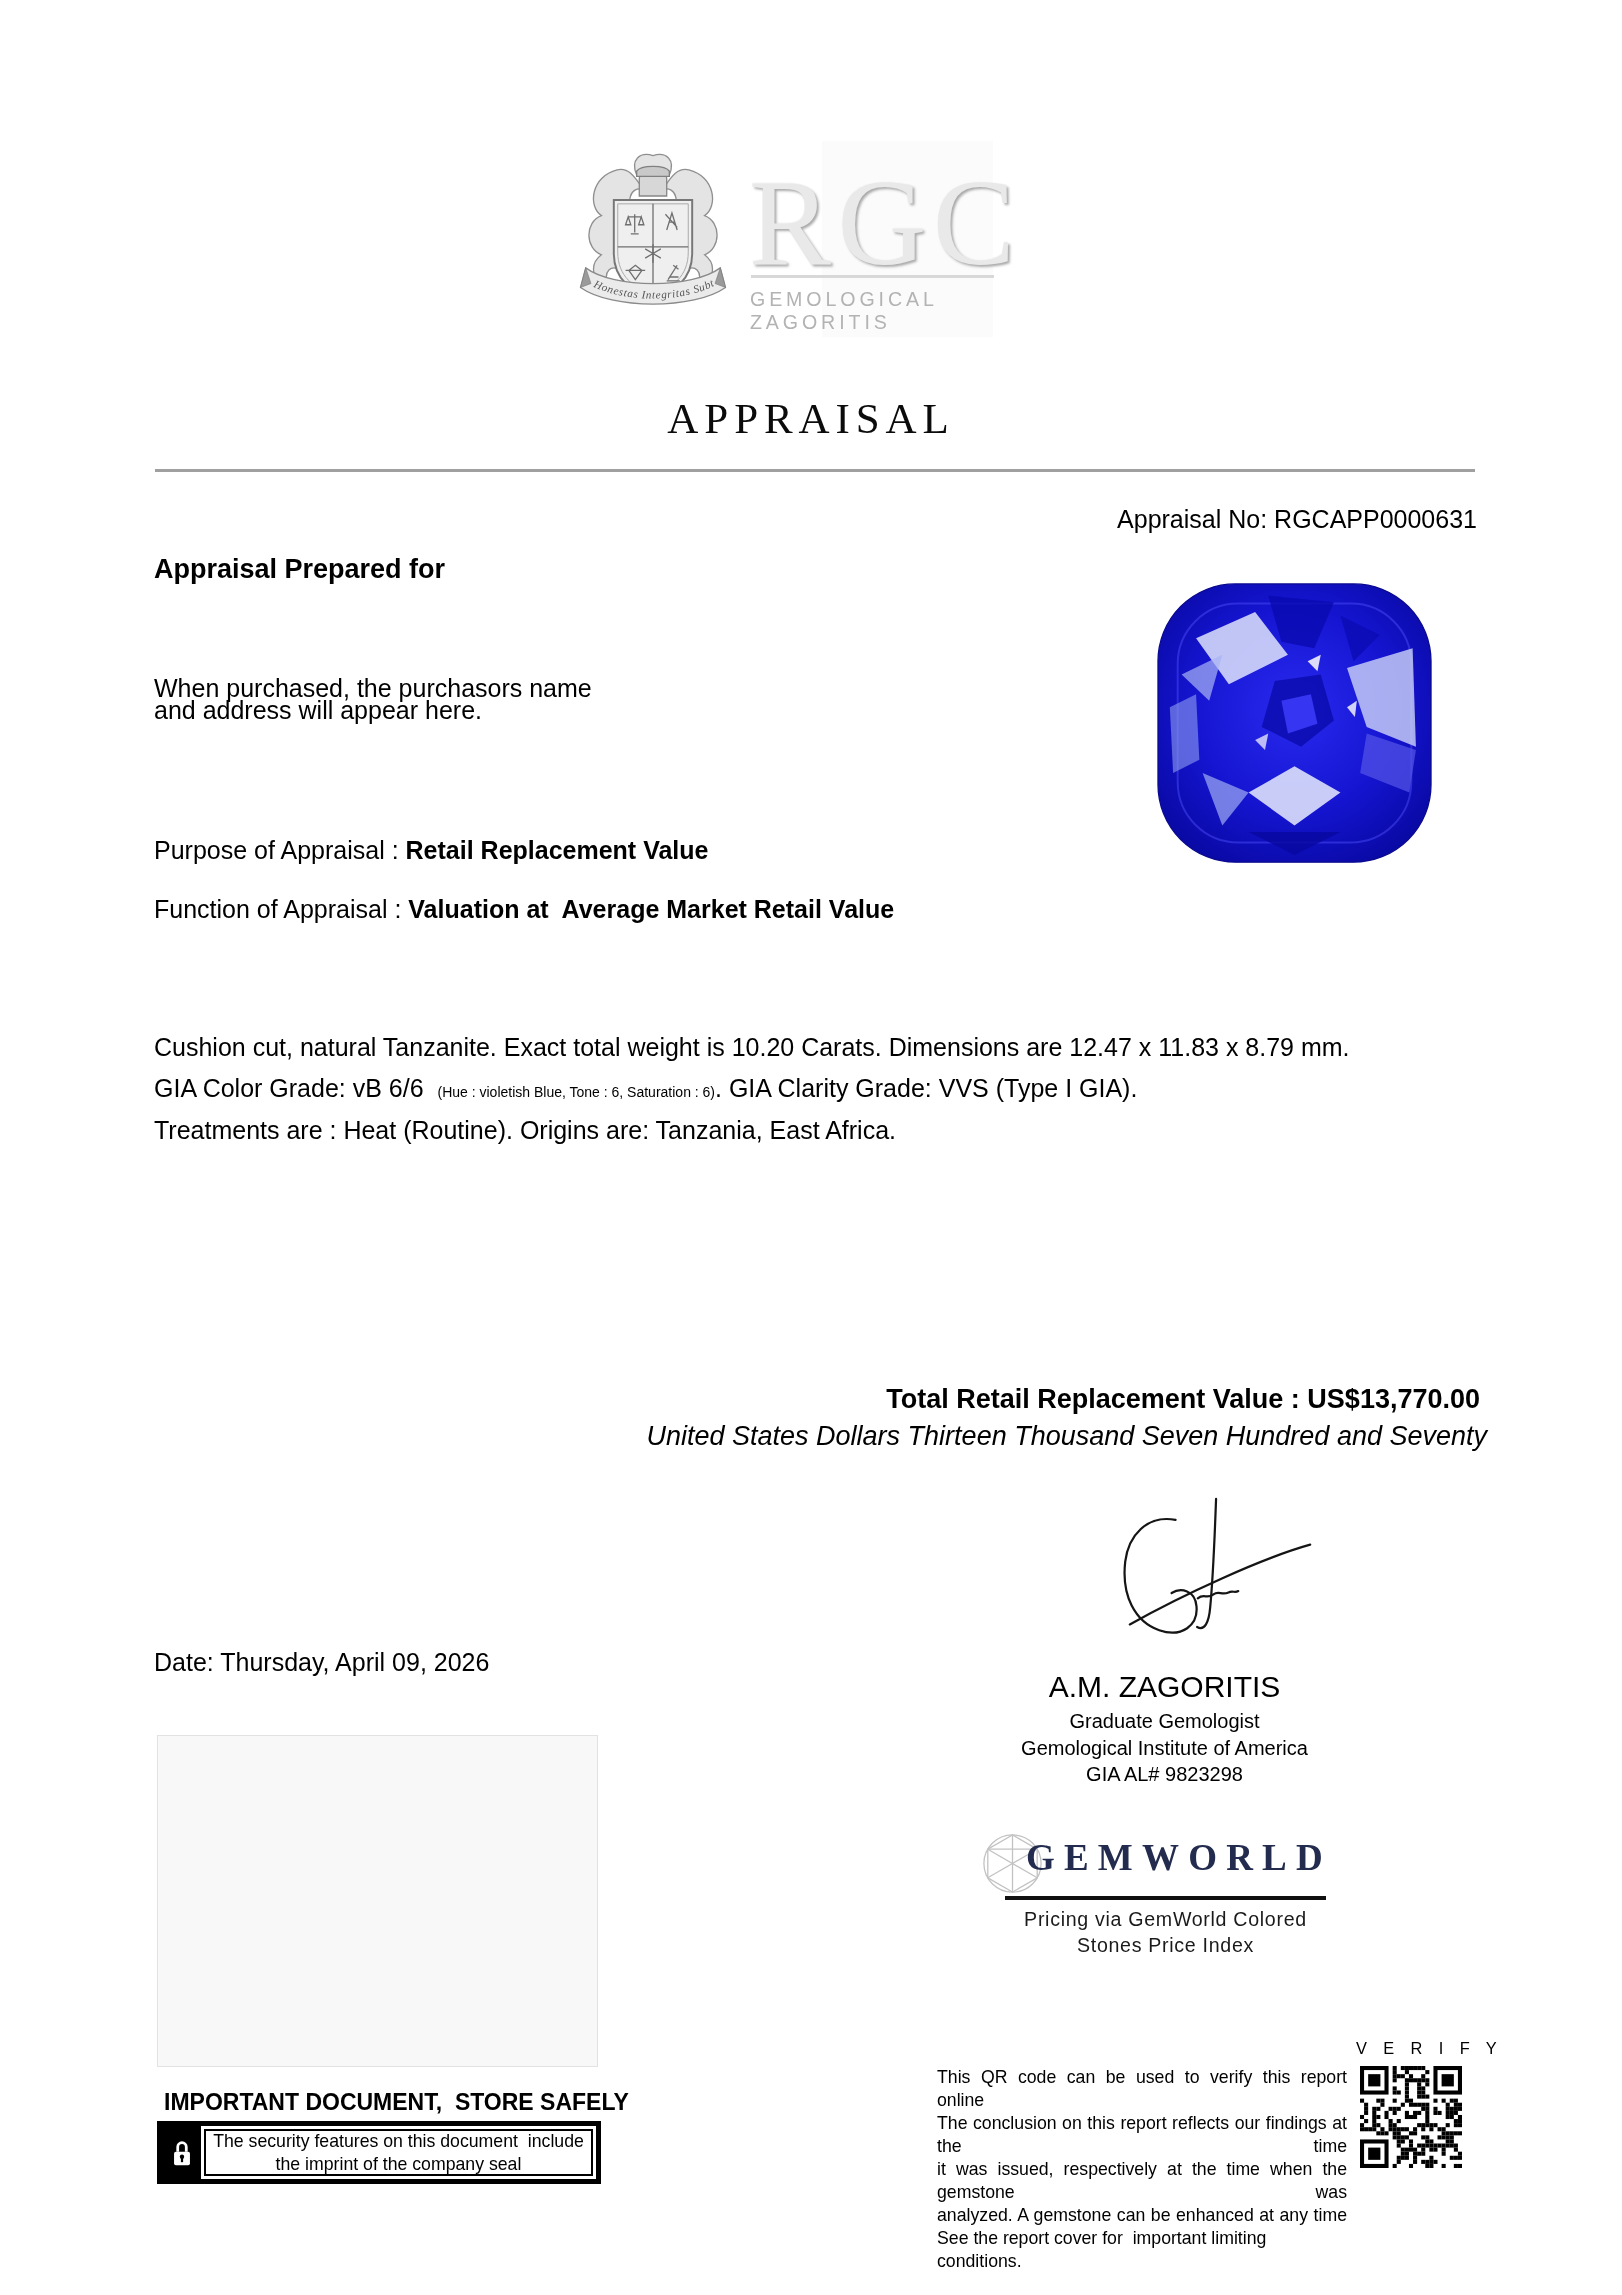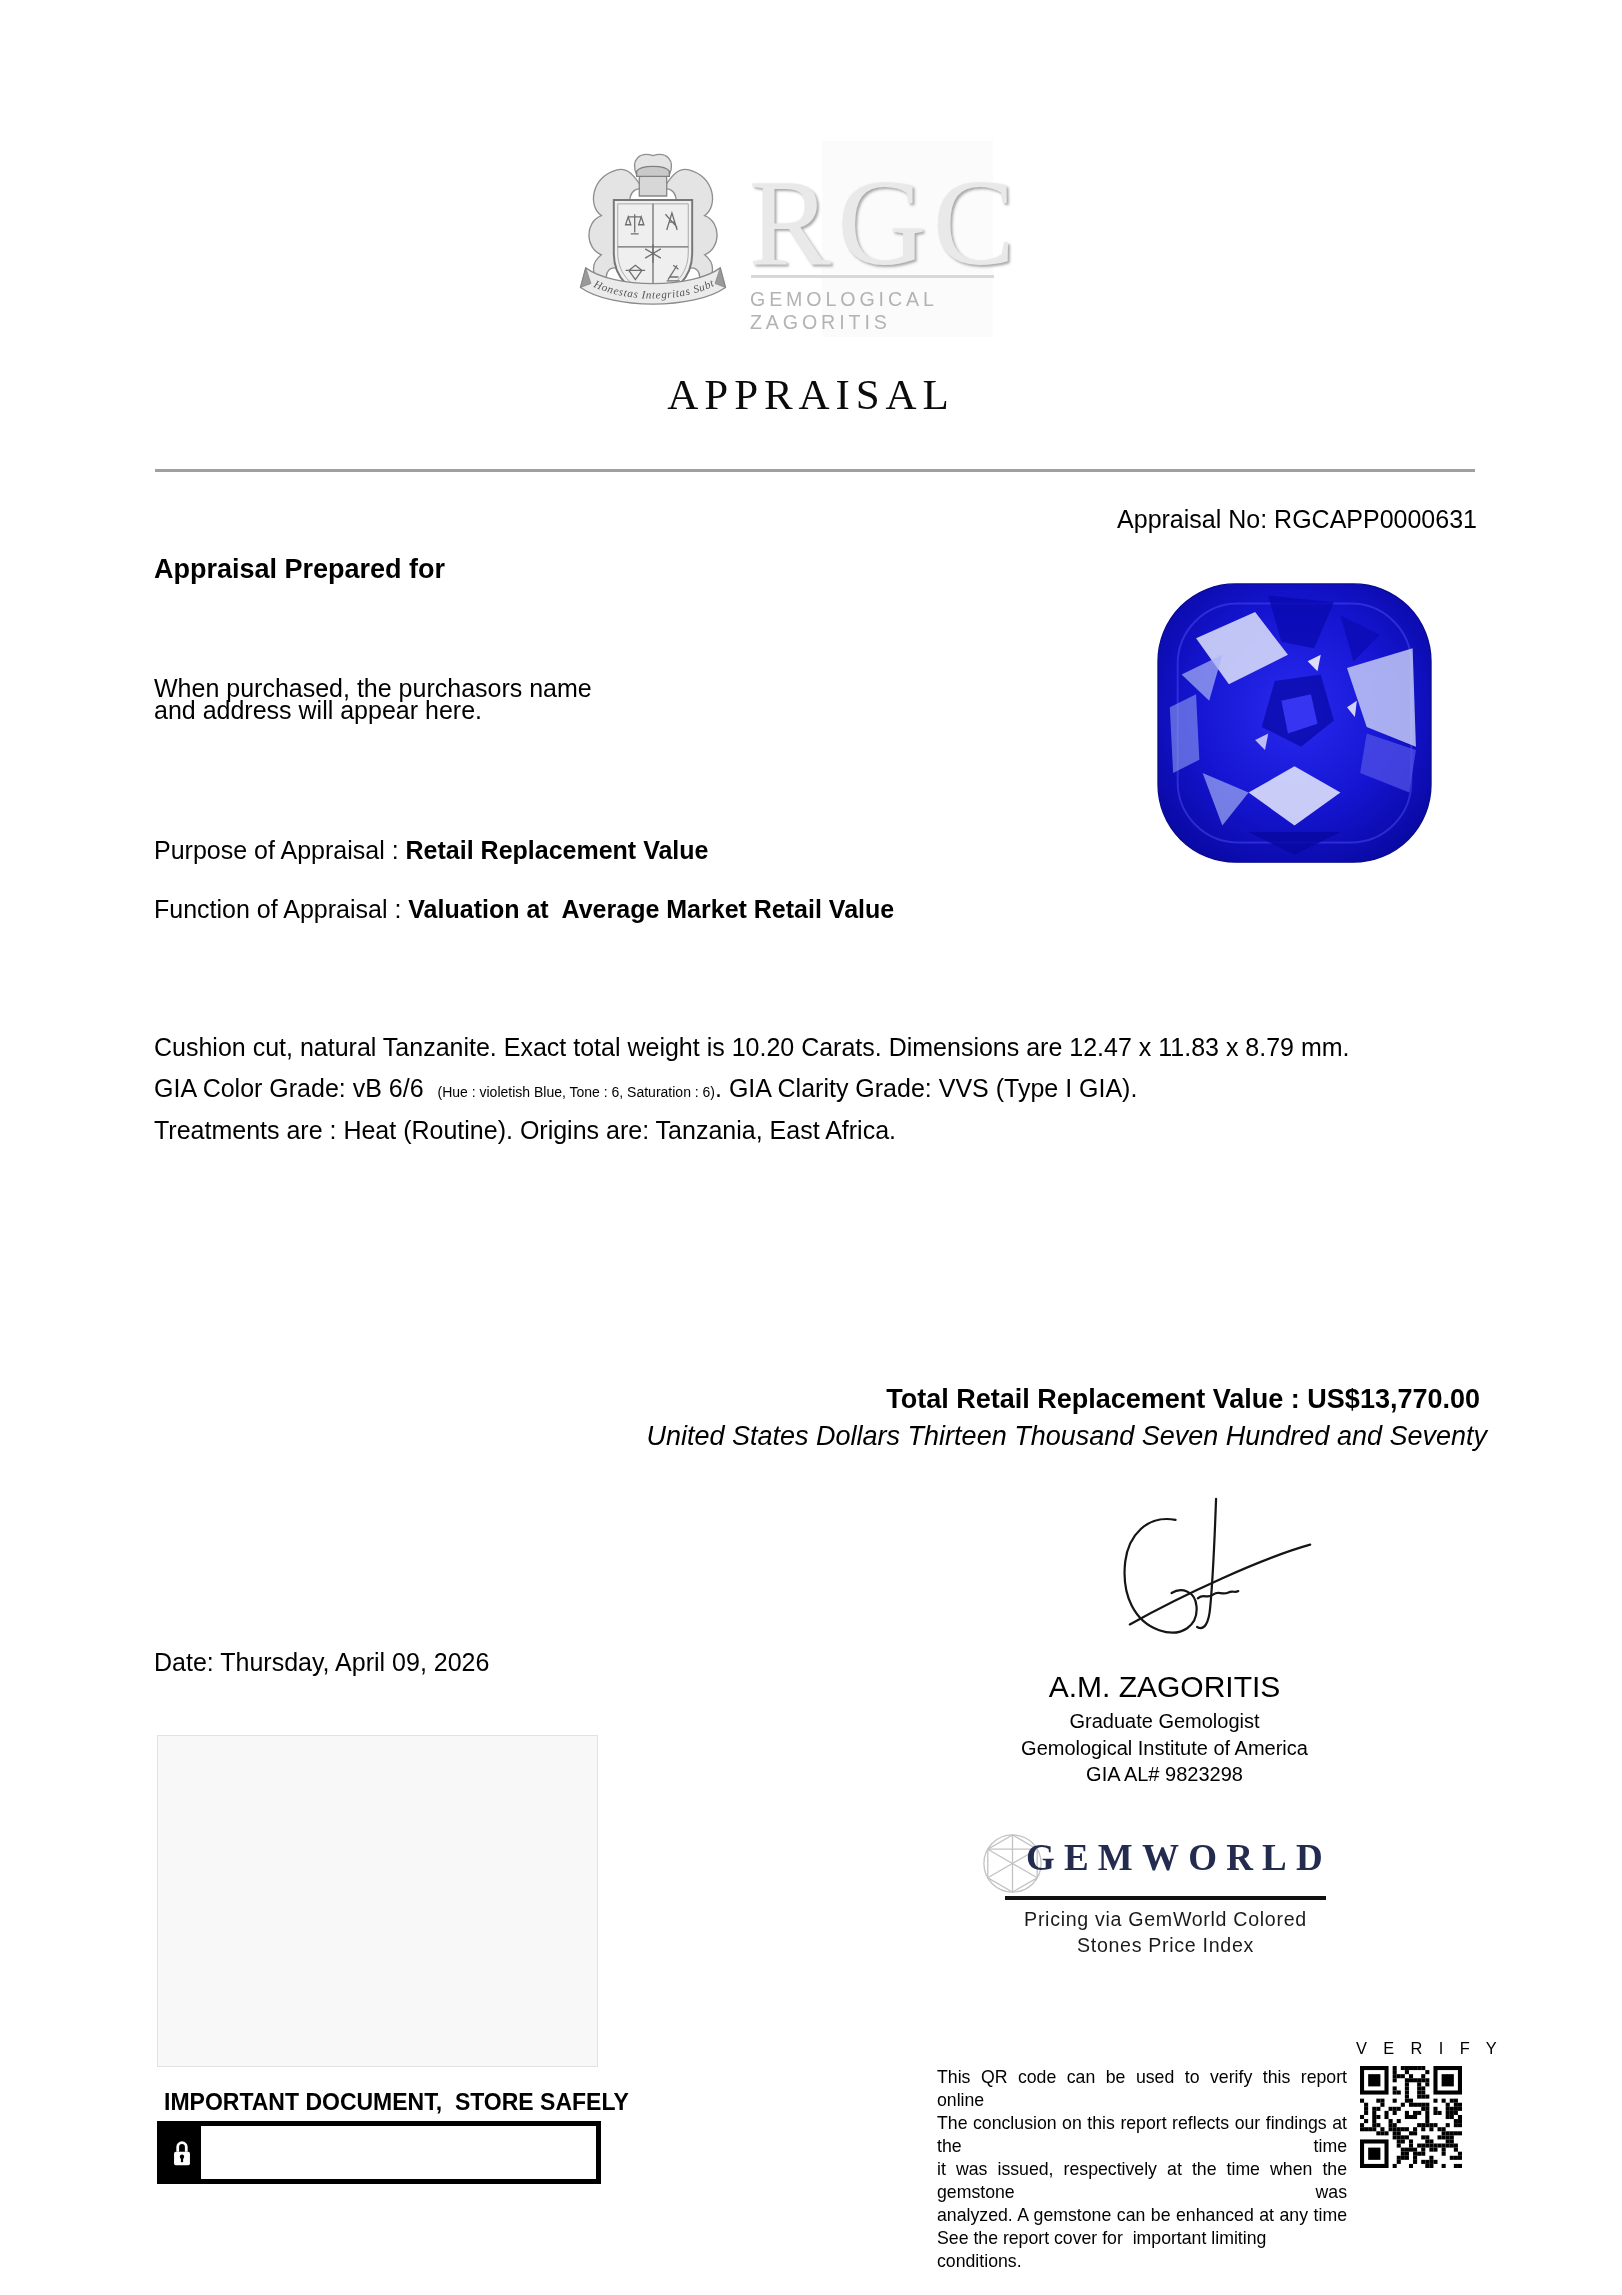--- a/index.html
+++ b/index.html
@@ -14,21 +14,21 @@
   .rgc-band{background:#fbfbfb;}
   .rgc-letters{
     font-family:"Liberation Serif",serif;font-size:123px;line-height:1;
     color:#e9e9e9;letter-spacing:6.5px;
     text-shadow:2px 2px 2.6px #a9a9a9,-0.7px -0.7px 0.7px #f8f8f8;
   }
   .rgc-divider{background:#d8d8d8;}
   .rgc-lab{font-size:19.6px;letter-spacing:3.9px;color:#b3b3b3;}
   .doc-title{
     font-family:"Liberation Serif",serif;font-size:43px;letter-spacing:5.9px;
-    color:#0b0b0b;text-align:center;width:100%;
+    color:#0b0b0b;text-align:center;width:100%;margin-top:24px;
   }
   .hrule{background:#a0a0a0;}
   .t38{font-size:25px;line-height:1.3;}
   .right-align{text-align:right;}
   .heading-bold{font-size:27px;font-weight:bold;}
   .desc-line{font-size:25px;white-space:pre;}
   .desc-small{font-size:14px;}
   .val-total{font-size:27px;font-weight:bold;}
   .val-words{font-size:27px;font-style:italic;}
   .center{text-align:center;}
@@ -187,20 +187,24 @@
   <div class="abs important" style="left:156px;top:2089px;width:445px;margin-left:8px;">IMPORTANT DOCUMENT,  STORE SAFELY</div>
 
   <div class="abs sec-outer" style="left:157px;top:2121px;width:444px;height:63px;">
     <div class="sec-lock">
       <svg viewBox="0 0 36 48" width="22" height="30">
         <path d="M11,22 V14 a7,7 0 0 1 14,0 V22" stroke="#fff" stroke-width="4.5" fill="none"></path>
         <rect x="5" y="22" width="26" height="22" rx="3" fill="#fff"></rect>
         <circle cx="18" cy="30" r="3.6" fill="#000"></circle>
         <rect x="16.2" y="30" width="3.6" height="9" fill="#000"></rect>
       </svg>
+    </div>
+    <div class="sec-inner">
+      <div class="prew">The security features on this document  include</div>
+      <div class="prew">the imprint of the company seal</div>
     </div>
   </div>
 
   <div class="abs verify" style="left:1356px;top:2039px;">V E R I F Y</div>
   <div class="abs" style="left:1360px;top:2066px;width:102px;height:102px;">
     <svg id="qr-svg" viewBox="0 0 150 150" width="102" height="102">
         <rect x="48" y="0" width="6" height="6" fill="#000"></rect>
         <rect x="60" y="0" width="6" height="6" fill="#000"></rect>
         <rect x="66" y="0" width="6" height="6" fill="#000"></rect>
         <rect x="72" y="0" width="6" height="6" fill="#000"></rect>

